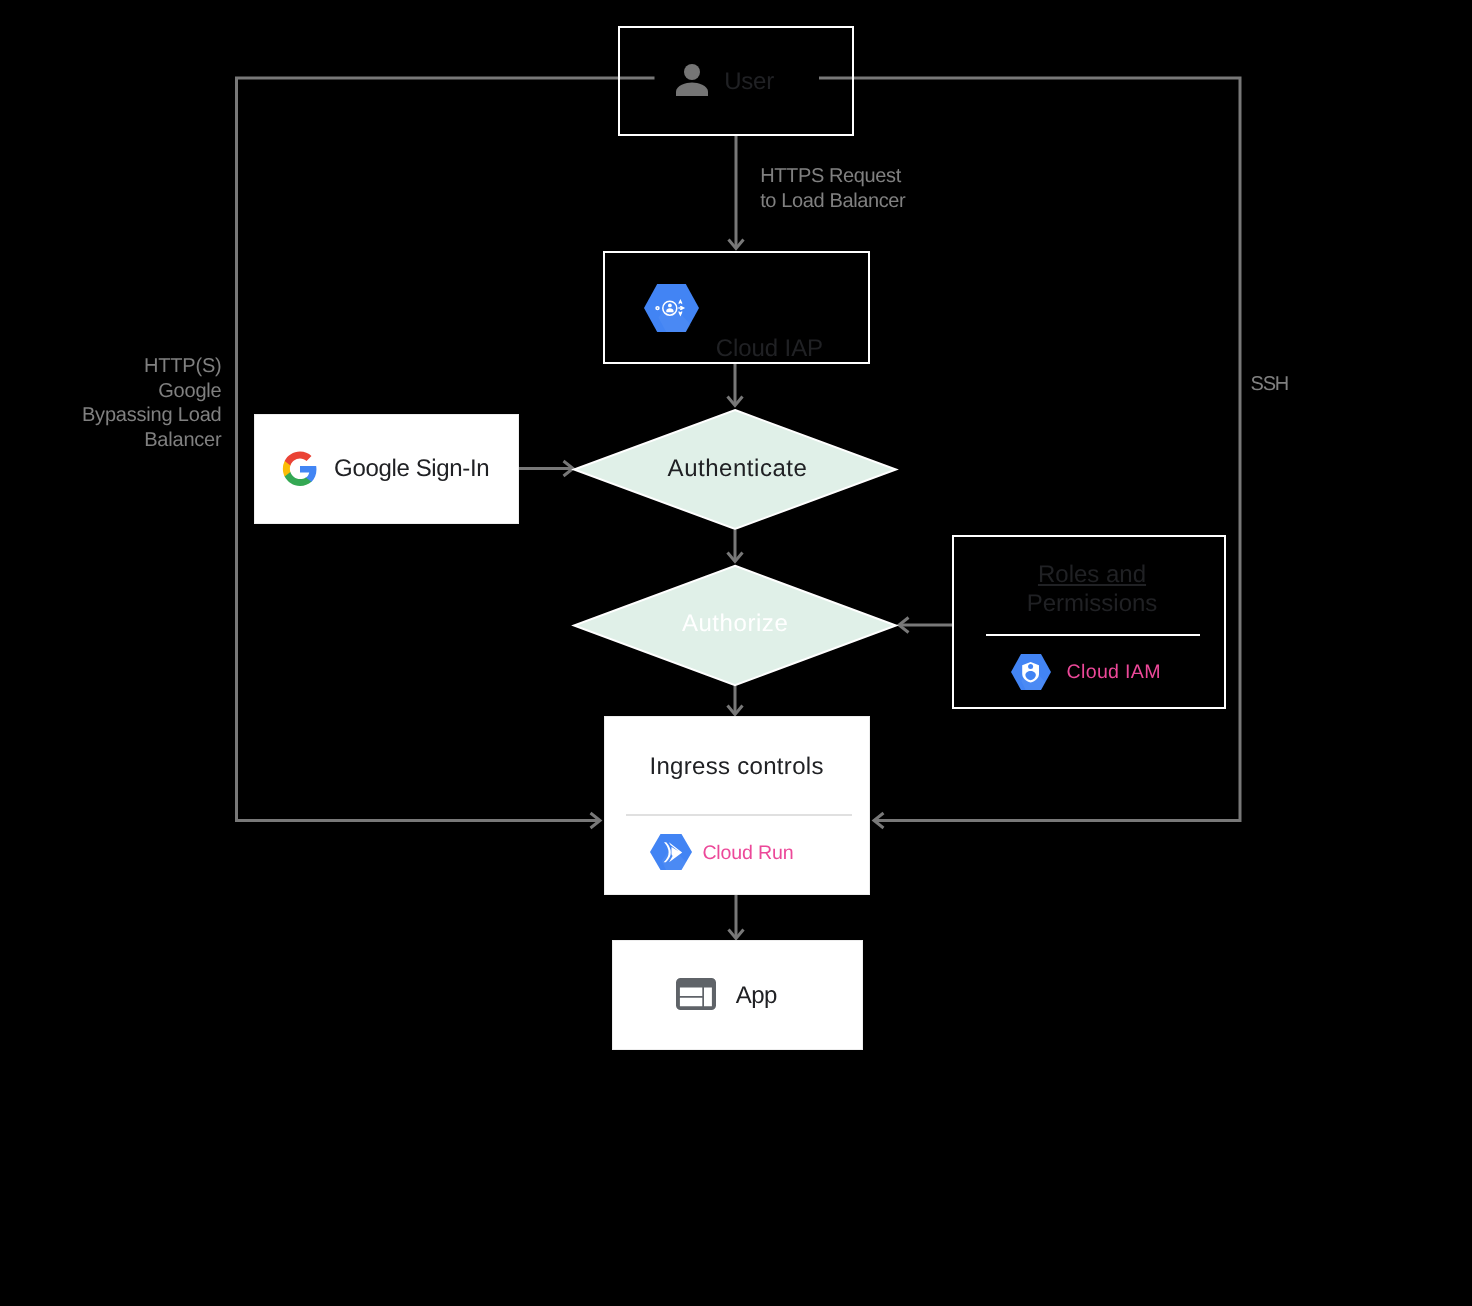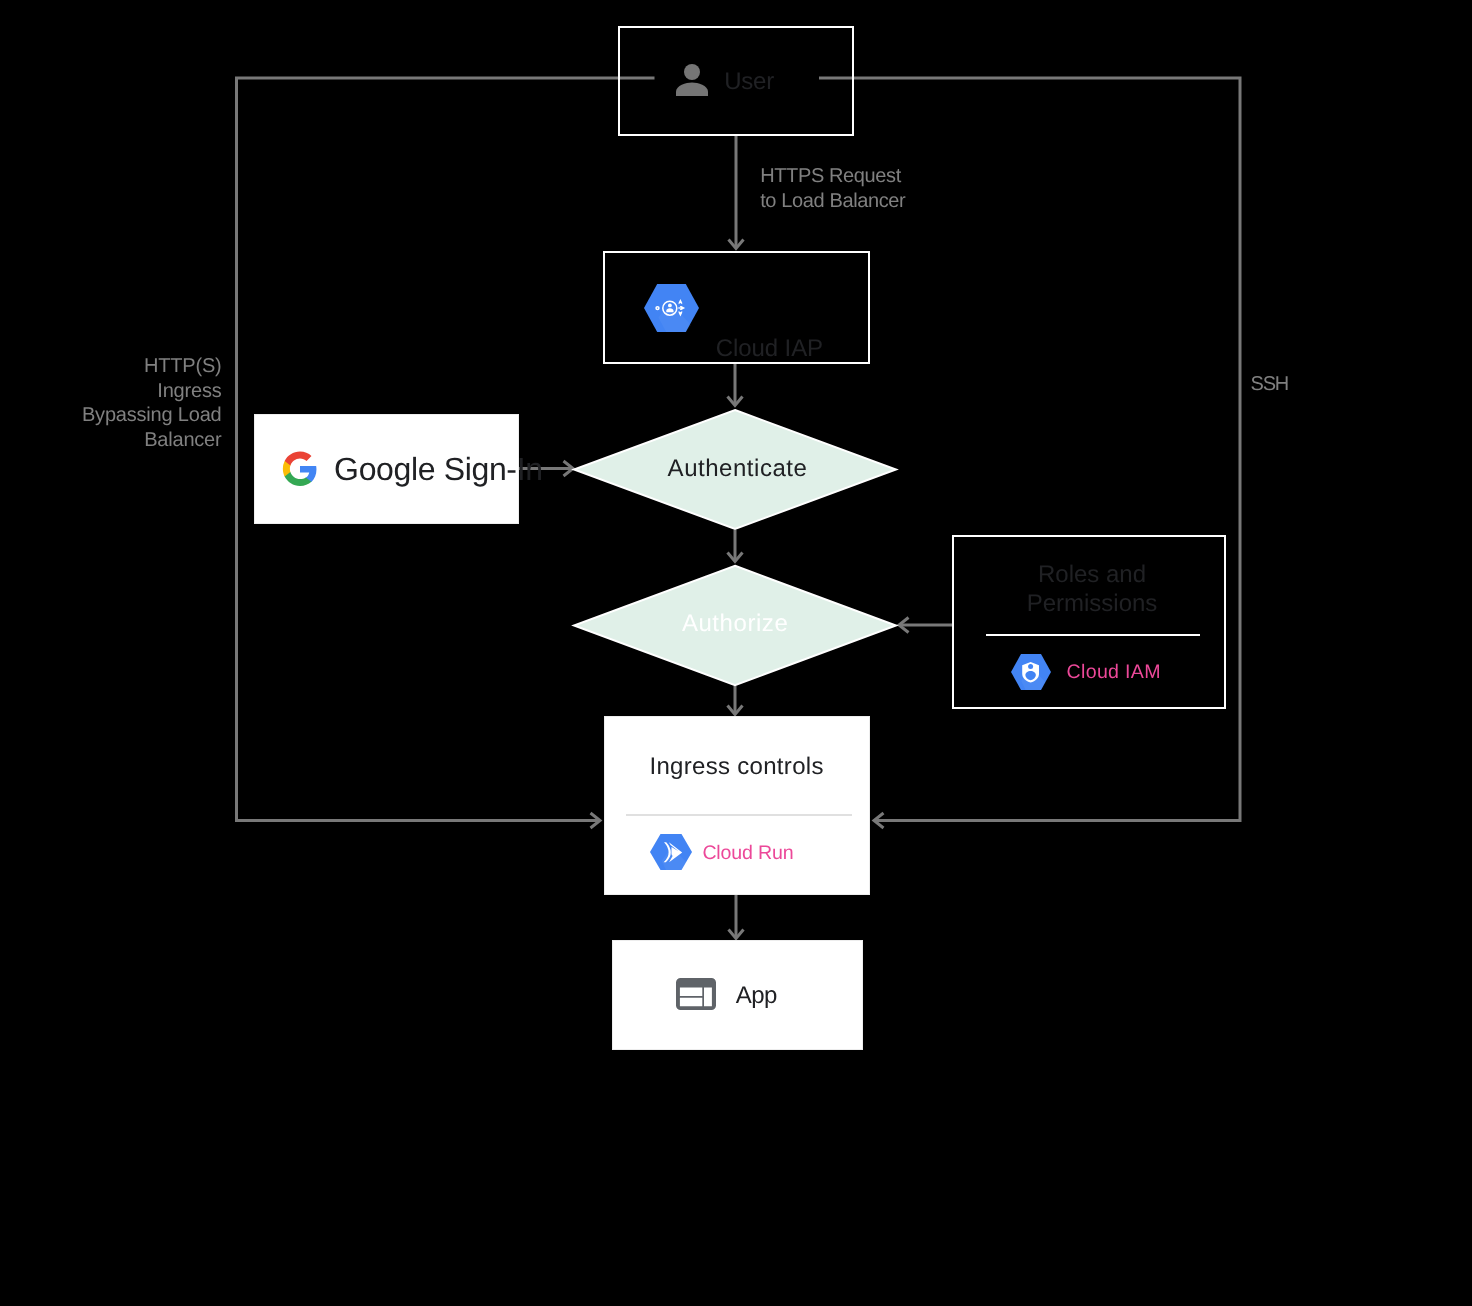--- a/index.html
+++ b/index.html
@@ -71,32 +71,32 @@
 </svg>
 <div class="t" style="left:715.8px;top:296.4px;font-size:24px;line-height:24px;color:#202124;letter-spacing:-0.1px;margin-top:41px;">Cloud IAP</div>
 
 <div class="box" style="left:254px;top:414px;width:265px;height:110px;background:#FFFFFF;border:1.5px solid #EDEDED;"></div>
 <svg class="ic" width="36" height="36" viewBox="0 0 48 48" style="left:282px;top:451px;">
   <path fill="#4285F4" d="M45.94 24.5c0-1.57-.14-3.08-.4-4.53H24v8.57h12.32c-.53 2.86-2.14 5.29-4.57 6.91v5.74h7.4c4.33-3.99 6.79-9.86 6.79-16.69z"></path>
   <path fill="#34A853" d="M24 46.5c6.18 0 11.36-2.05 15.15-5.55l-7.4-5.74c-2.05 1.37-4.67 2.18-7.75 2.18-5.96 0-11.01-4.03-12.81-9.44H3.54v5.93C7.31 41.35 15.05 46.5 24 46.5z"></path>
   <path fill="#FBBC05" d="M11.19 27.95c-.46-1.37-.72-2.83-.72-4.33s.26-2.96.72-4.33v-5.93H3.54A22.56 22.56 0 0 0 1.13 23.62c0 3.65.87 7.1 2.41 10.26l7.65-5.93z"></path>
   <path fill="#EA4335" d="M24 9.85c3.36 0 6.37 1.16 8.75 3.42l6.56-6.56C35.35 3.03 30.17.75 24 .75 15.05.75 7.31 5.9 3.54 13.36l7.65 5.93C12.99 13.88 18.04 9.85 24 9.85z"></path>
 </svg>
-<div class="t" style="left:334.1px;top:456.8px;font-size:32px;line-height:24px;color:#202124;letter-spacing:-0.35px;">Google Sign-In</div>
+<div class="t" style="left:334.1px;top:456.8px;font-size:24px;line-height:24px;color:#202124;letter-spacing:-0.35px;">Google Sign-In</div>
 
 <svg class="layer" width="1472" height="1306" viewBox="0 0 1472 1306">
   <polygon points="735,410 896,469.5 735,529 574,469.5" fill="#E0F0E8" stroke="#FFFFFF" stroke-width="2"></polygon>
   <polygon points="735,565.8 896,625.5 735,685.2 574,625.5" fill="#E0F0E8" stroke="#FFFFFF" stroke-width="2"></polygon>
 </svg>
 <div class="t" style="left:667.6px;top:456.5px;font-size:24px;line-height:24px;color:#202124;letter-spacing:0.53px;">Authenticate</div>
 <div class="t" style="left:681.9px;top:612.4px;font-size:24px;line-height:24px;color:#ffffff;letter-spacing:0.56px;">Authorize</div>
 
 <div class="box" style="left:952px;top:535px;width:274px;height:174px;border:2px solid #FFFFFF;"></div>
 <div class="t" style="left:955.5px;top:560.3px;width:273px;white-space:normal;text-align:center;font-size:24px;line-height:29.1px;color:#202124;">
-  <div style="line-height:29.1px;">Roles and</div>
+  <div style="line-height:29.1px;text-decoration:underline;">Roles and</div>
   <div style="line-height:29.1px;">Permissions</div>
 </div>
 <div style="position:absolute;left:986px;top:633.5px;width:214px;height:2px;background:#FFFFFF;"></div>
 <svg class="ic" width="40" height="36" viewBox="0 0 40 36" style="left:1010.5px;top:653.8px;">
   <path fill="#4284F4" d="M10 0 L30 0 L40 18 L30 36 L10 36 L0 18 Z"></path>
   <path fill="#FFFFFF" opacity="0.05" d="M20 13.5 L34.8 28.2 L30 36 L14.5 36 L10.2 27.0 Z"></path>
   <path fill="#FFFFFF" d="M19.6 8.0 L28.0 11.3 v8.4 c0 4.1 -3.5 7.5 -8.4 8.8 c-4.9 -1.3 -8.4 -4.7 -8.4 -8.8 v-8.4 Z"></path>
   <circle cx="19.6" cy="12.5" r="2.5" fill="#4284F4"></circle>
   <path fill="#4284F4" d="M19.6 16.9 c-2.9 0 -5.25 1.8 -5.25 4.0 c0 2.15 2.05 4.4 5.25 5.4 c3.2 -1.0 5.25 -3.25 5.25 -5.4 c0 -2.2 -2.35 -4.0 -5.25 -4.0 z"></path>
 </svg>
@@ -119,20 +119,20 @@
 </svg>
 <div class="t" style="left:735.8px;top:983.5px;font-size:24px;line-height:24px;color:#202124;letter-spacing:-0.534px;">App</div>
 
 <div class="t edge-lbl" style="left:760.2px;top:164.3px;text-align:left;letter-spacing:-0.38px;">
   <div>HTTPS Request</div>
   <div>to Load Balancer</div>
 </div>
 
 <div class="t edge-lbl" style="left:1.5px;top:354.3px;width:220px;text-align:right;letter-spacing:-0.2px;">
   <div>HTTP(S)</div>
-  <div>Ingress</div>
+  <div>Google</div>
   <div>Bypassing Load</div>
   <div>Balancer</div>
 </div>
 
 <div class="t edge-lbl" style="left:1250.6px;top:371.5px;letter-spacing:-1.3px;">SSH</div>
 
 </div>
 
 </body></html>

